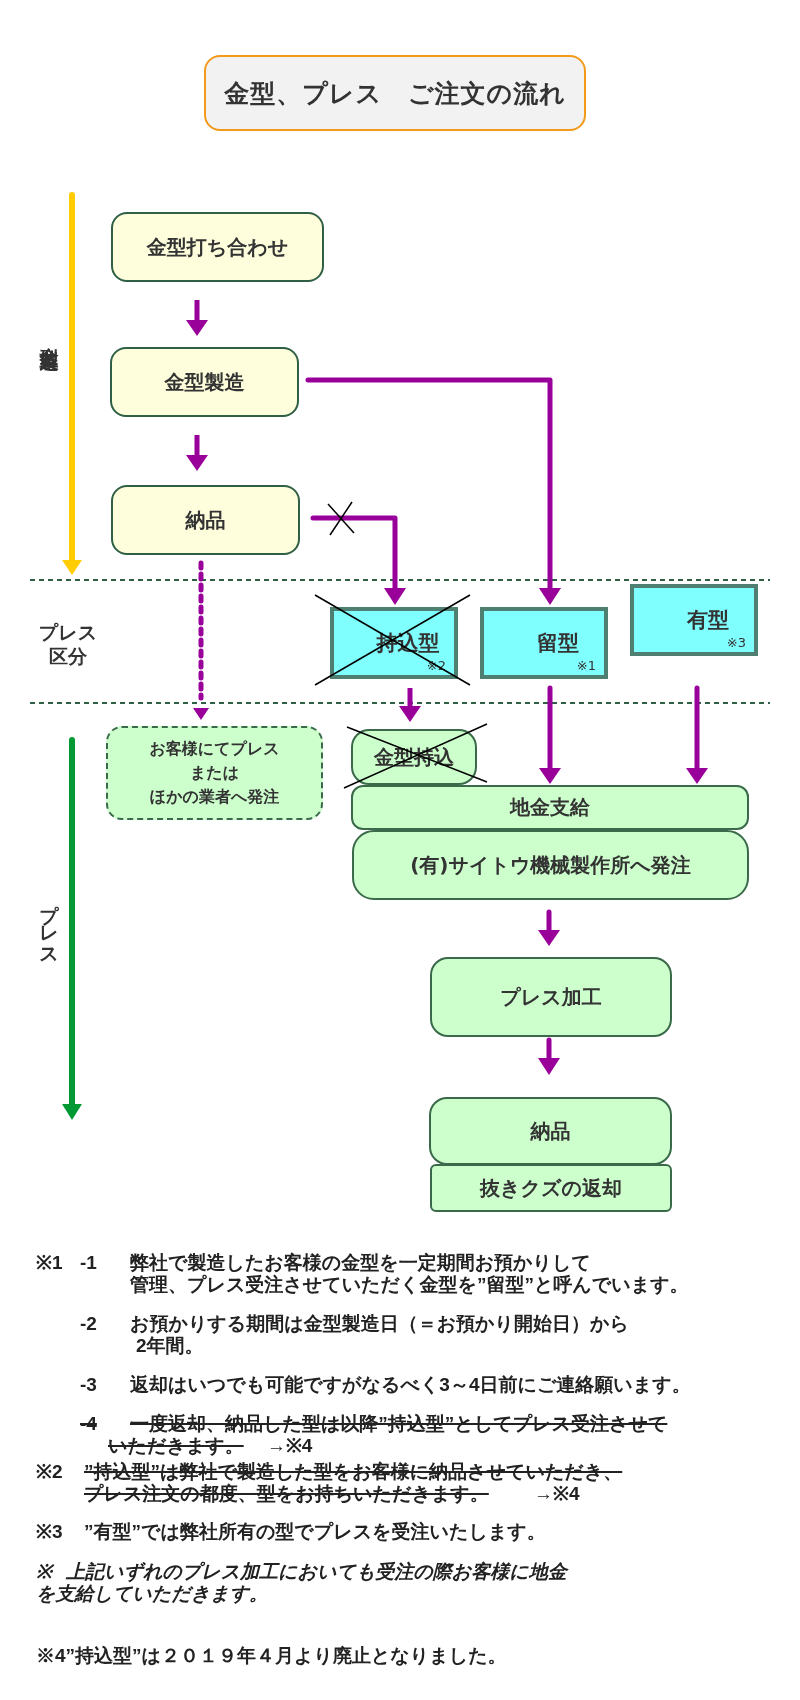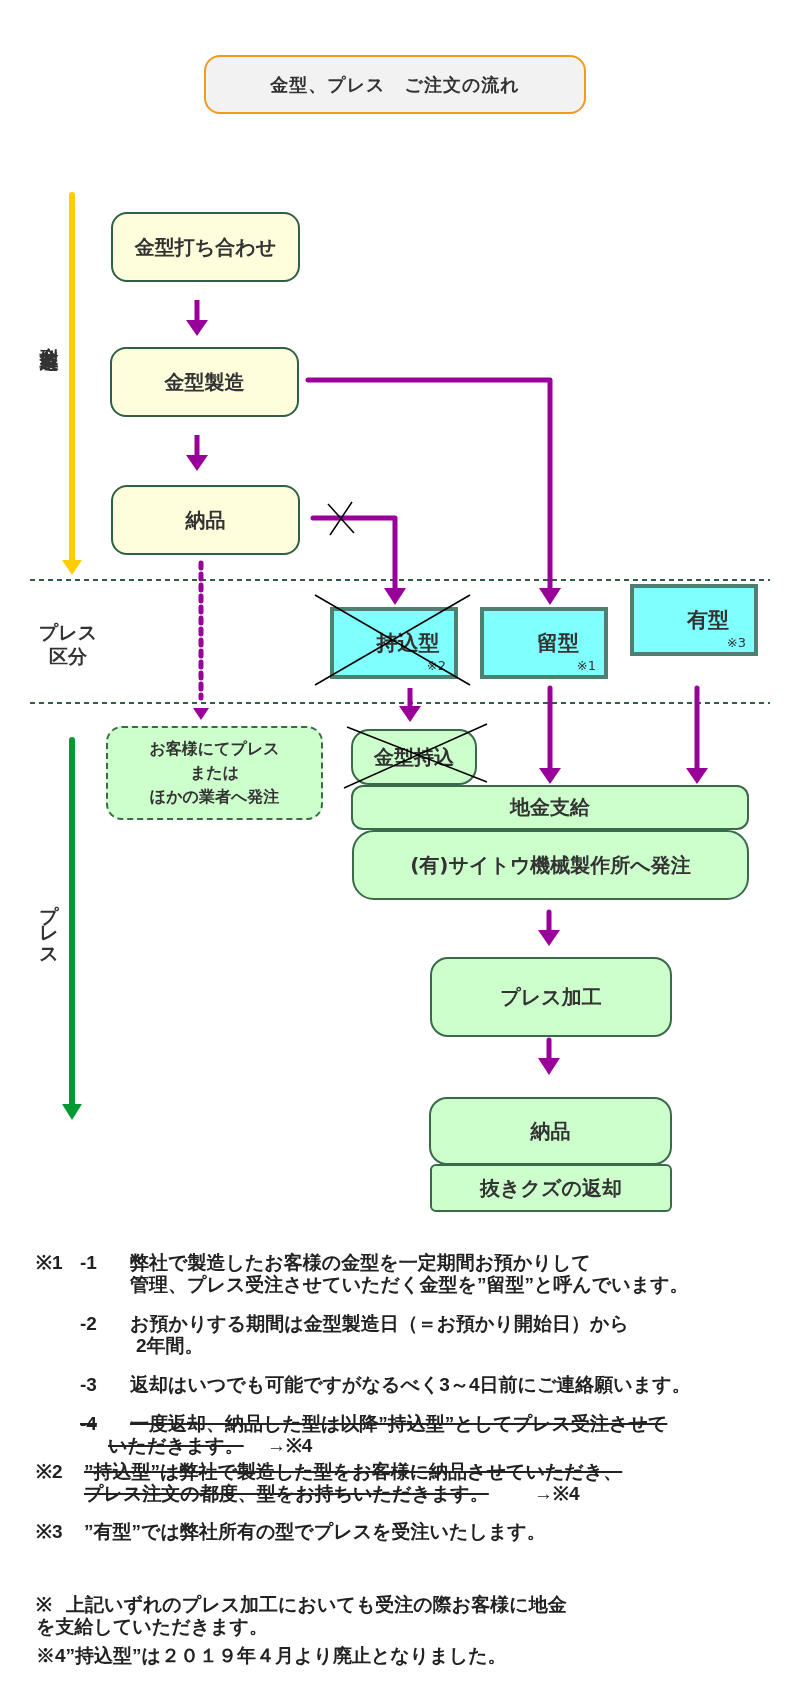--- a/index.html
+++ b/index.html
@@ -1,22 +1,22 @@
 <!DOCTYPE html>
 <html><head>
 <meta charset="utf-8">
 <style>
   html, body { margin:0; padding:0; background:#ffffff; }
   body { width:800px; height:1700px; position:relative; overflow:hidden;
          font-family:"DejaVu Sans", sans-serif; color:#333333; }
   .abs { position:absolute; }
-  #title-box { left:204px; top:55px; width:382px; height:59px; background:#f2f2f2;
+  #title-box { left:204px; top:55px; width:382px; height:76px; background:#f2f2f2;
     border:2px solid #f39a1b; border-radius:16px; box-sizing:border-box;
     display:flex; align-items:center; justify-content:center;
-    font-size:18px; font-weight:bold; color:#333; letter-spacing:1px; }
+    font-size:25px; font-weight:bold; color:#333; letter-spacing:1px; }
   svg#lines { position:absolute; left:0; top:0; width:800px; height:1700px; }
   .box { position:absolute; box-sizing:border-box; display:flex; align-items:center;
          justify-content:center; text-align:center; font-weight:bold; color:#333; }
   .yel { background:#fefedc; border:2px solid #2f5f45; border-radius:16px; font-size:20px; }
   .cyan { background:#80ffff; border:4px solid #4f7f70; font-size:21px;padding-left:28px; }
   .grn { background:#ccffcc; border:2px solid #3a6a4a; border-radius:18px; font-size:20px; }
   .grn-dash { background:#ccffcc; border:2px dashed #3a6a4a; border-radius:16px;
               font-size:16px; line-height:24px; }
   .note-mark { position:absolute; right:8px; bottom:2px; font-size:13px; font-weight:normal; color:#333; }
   .vlabel { position:absolute; font-weight:bold; font-size:19px; color:#333;
@@ -69,21 +69,21 @@
   <polygon points="538,930 560,930 549,946" fill="#990099"></polygon>
   <line x1="549" y1="1040" x2="549" y2="1060" stroke="#990099" stroke-width="5" stroke-linecap="round"></line>
   <polygon points="538,1058 560,1058 549,1075" fill="#990099"></polygon>
 </svg>
 
 <div class="vlabel" style="left:37px; top:333px;">金型製造</div>
 <div class="hlabel" style="left:28px; top:620px; width:80px; white-space:pre-line;">プレス
 区分</div>
 <div class="vlabel" style="left:37px; top:890px;">プレス</div>
 
-<div class="box yel" style="left:111px; top:212px; width:189px; height:70px;">金型打ち合わせ</div>
+<div class="box yel" style="left:111px; top:212px; width:213px; height:70px;">金型打ち合わせ</div>
 <div class="box yel" style="left:110px; top:347px; width:189px; height:70px;">金型製造</div>
 <div class="box yel" style="left:111px; top:485px; width:189px; height:70px;">納品</div>
 
 <div class="box cyan" style="left:330px; top:607px; width:128px; height:72px;">
   <span>持込型</span>
   <span class="note-mark">※2</span>
 </div>
 <svg class="abs" style="left:310px; top:590px;" width="165" height="100">
   <line x1="5" y1="5" x2="160" y2="95" stroke="#000" stroke-width="1.5"></line>
   <line x1="160" y1="5" x2="5" y2="95" stroke="#000" stroke-width="1.5"></line>
@@ -128,17 +128,17 @@
   <span style="margin-left:18px;">→※4</span>
 </div>
 <div class="notes" style="top:1461px;">
   <span style="display:inline-block; width:48px;">※2</span><span class="strike">”持込型”は弊社で製造した型をお客様に納品させていただき、</span><br>
   <span style="display:inline-block; width:48px;"></span><span class="strike">プレス注文の都度、型をお持ちいただきます。</span>
   <span style="margin-left:40px;">→※4</span>
 </div>
 <div class="notes" style="top:1521px;">
   <span style="display:inline-block; width:48px;">※3</span><span>”有型”では弊社所有の型でプレスを受注いたします。</span>
 </div>
-<div class="notes" style="top:1594px;">
+<div class="notes" style="top:1561px;font-style:italic;">
   <span style="display:inline-block; width:30px;">※</span><span>上記いずれのプレス加工においても受注の際お客様に地金</span><br>
   <span>を支給していただきます。</span>
 </div>
 <div class="notes" style="top:1645px;">※4”持込型”は２０１９年４月より廃止となりました。</div>
 
 </body></html>

